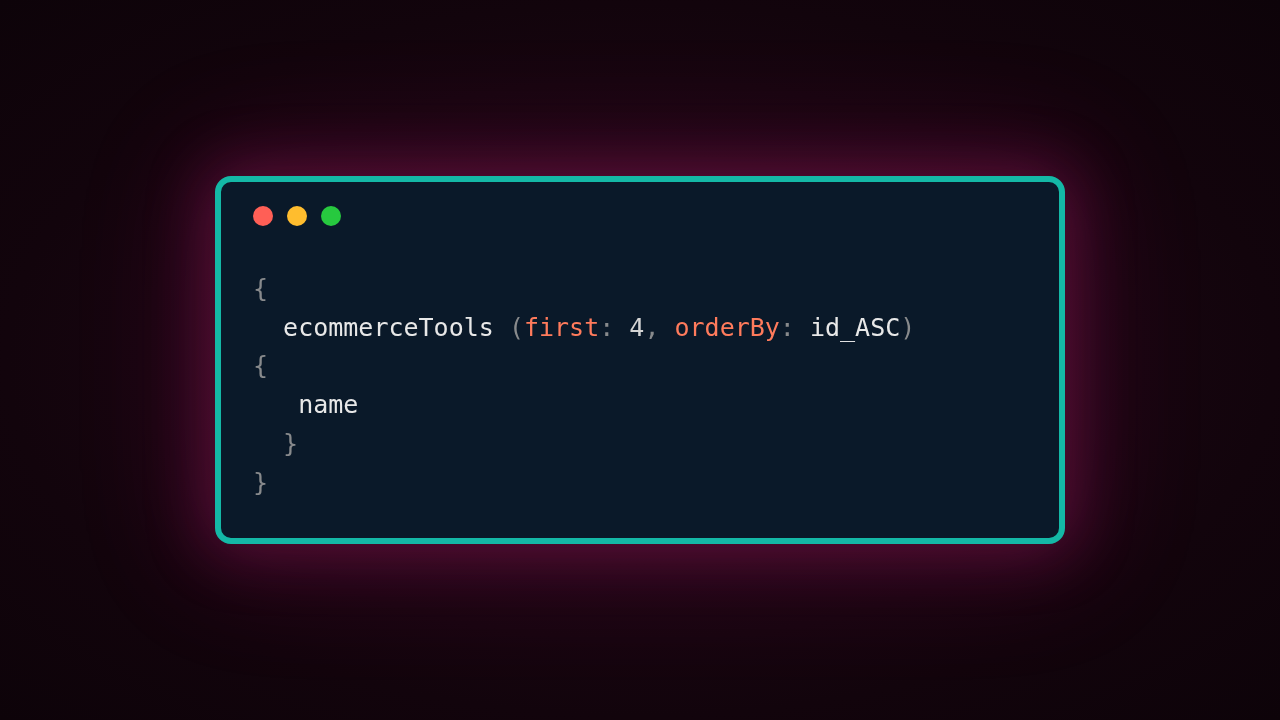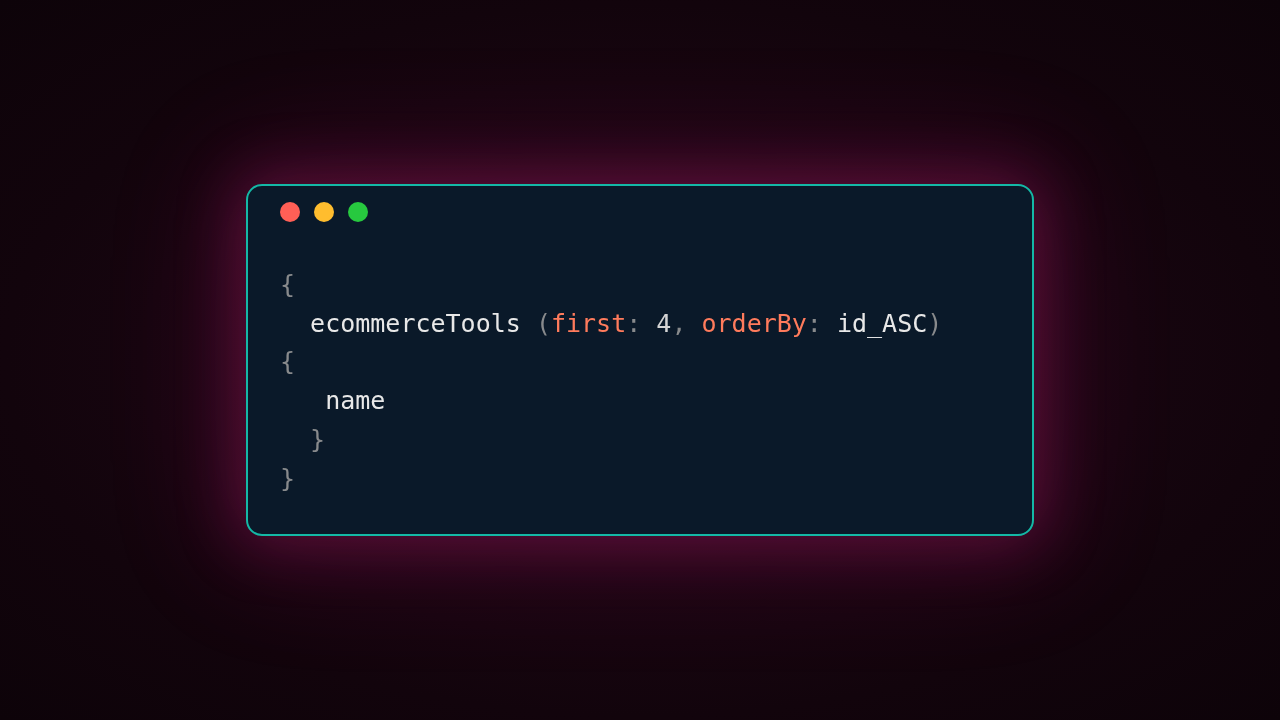--- a/index.html
+++ b/index.html
@@ -10,25 +10,25 @@
     body {
       width: 1280px;
       height: 720px;
       background: radial-gradient(ellipse at center, #2d0a1e 0%, #1a0612 40%, #12040c 70%, #0d0309 100%);
       display: flex;
       align-items: center;
       justify-content: center;
       overflow: hidden;
     }
     .code-window {
-      width: 788px;
+      width: 850px;
       background: #0a1929;
-      border: 2px solid #14b8a6;
+      border: 6px solid #14b8a6;
       border-radius: 16px;
-      padding: 16px 32px 36px 32px;
+      padding: 24px 32px 36px 32px;
       box-shadow: 0 0 60px 10px rgba(233, 30, 140, 0.25), 0 0 120px 30px rgba(233, 30, 140, 0.12);
       position: relative;
     }
     .traffic-lights {
       display: flex;
       gap: 14px;
       margin-bottom: 44px;
     }
     .dot {
       width: 20px;

